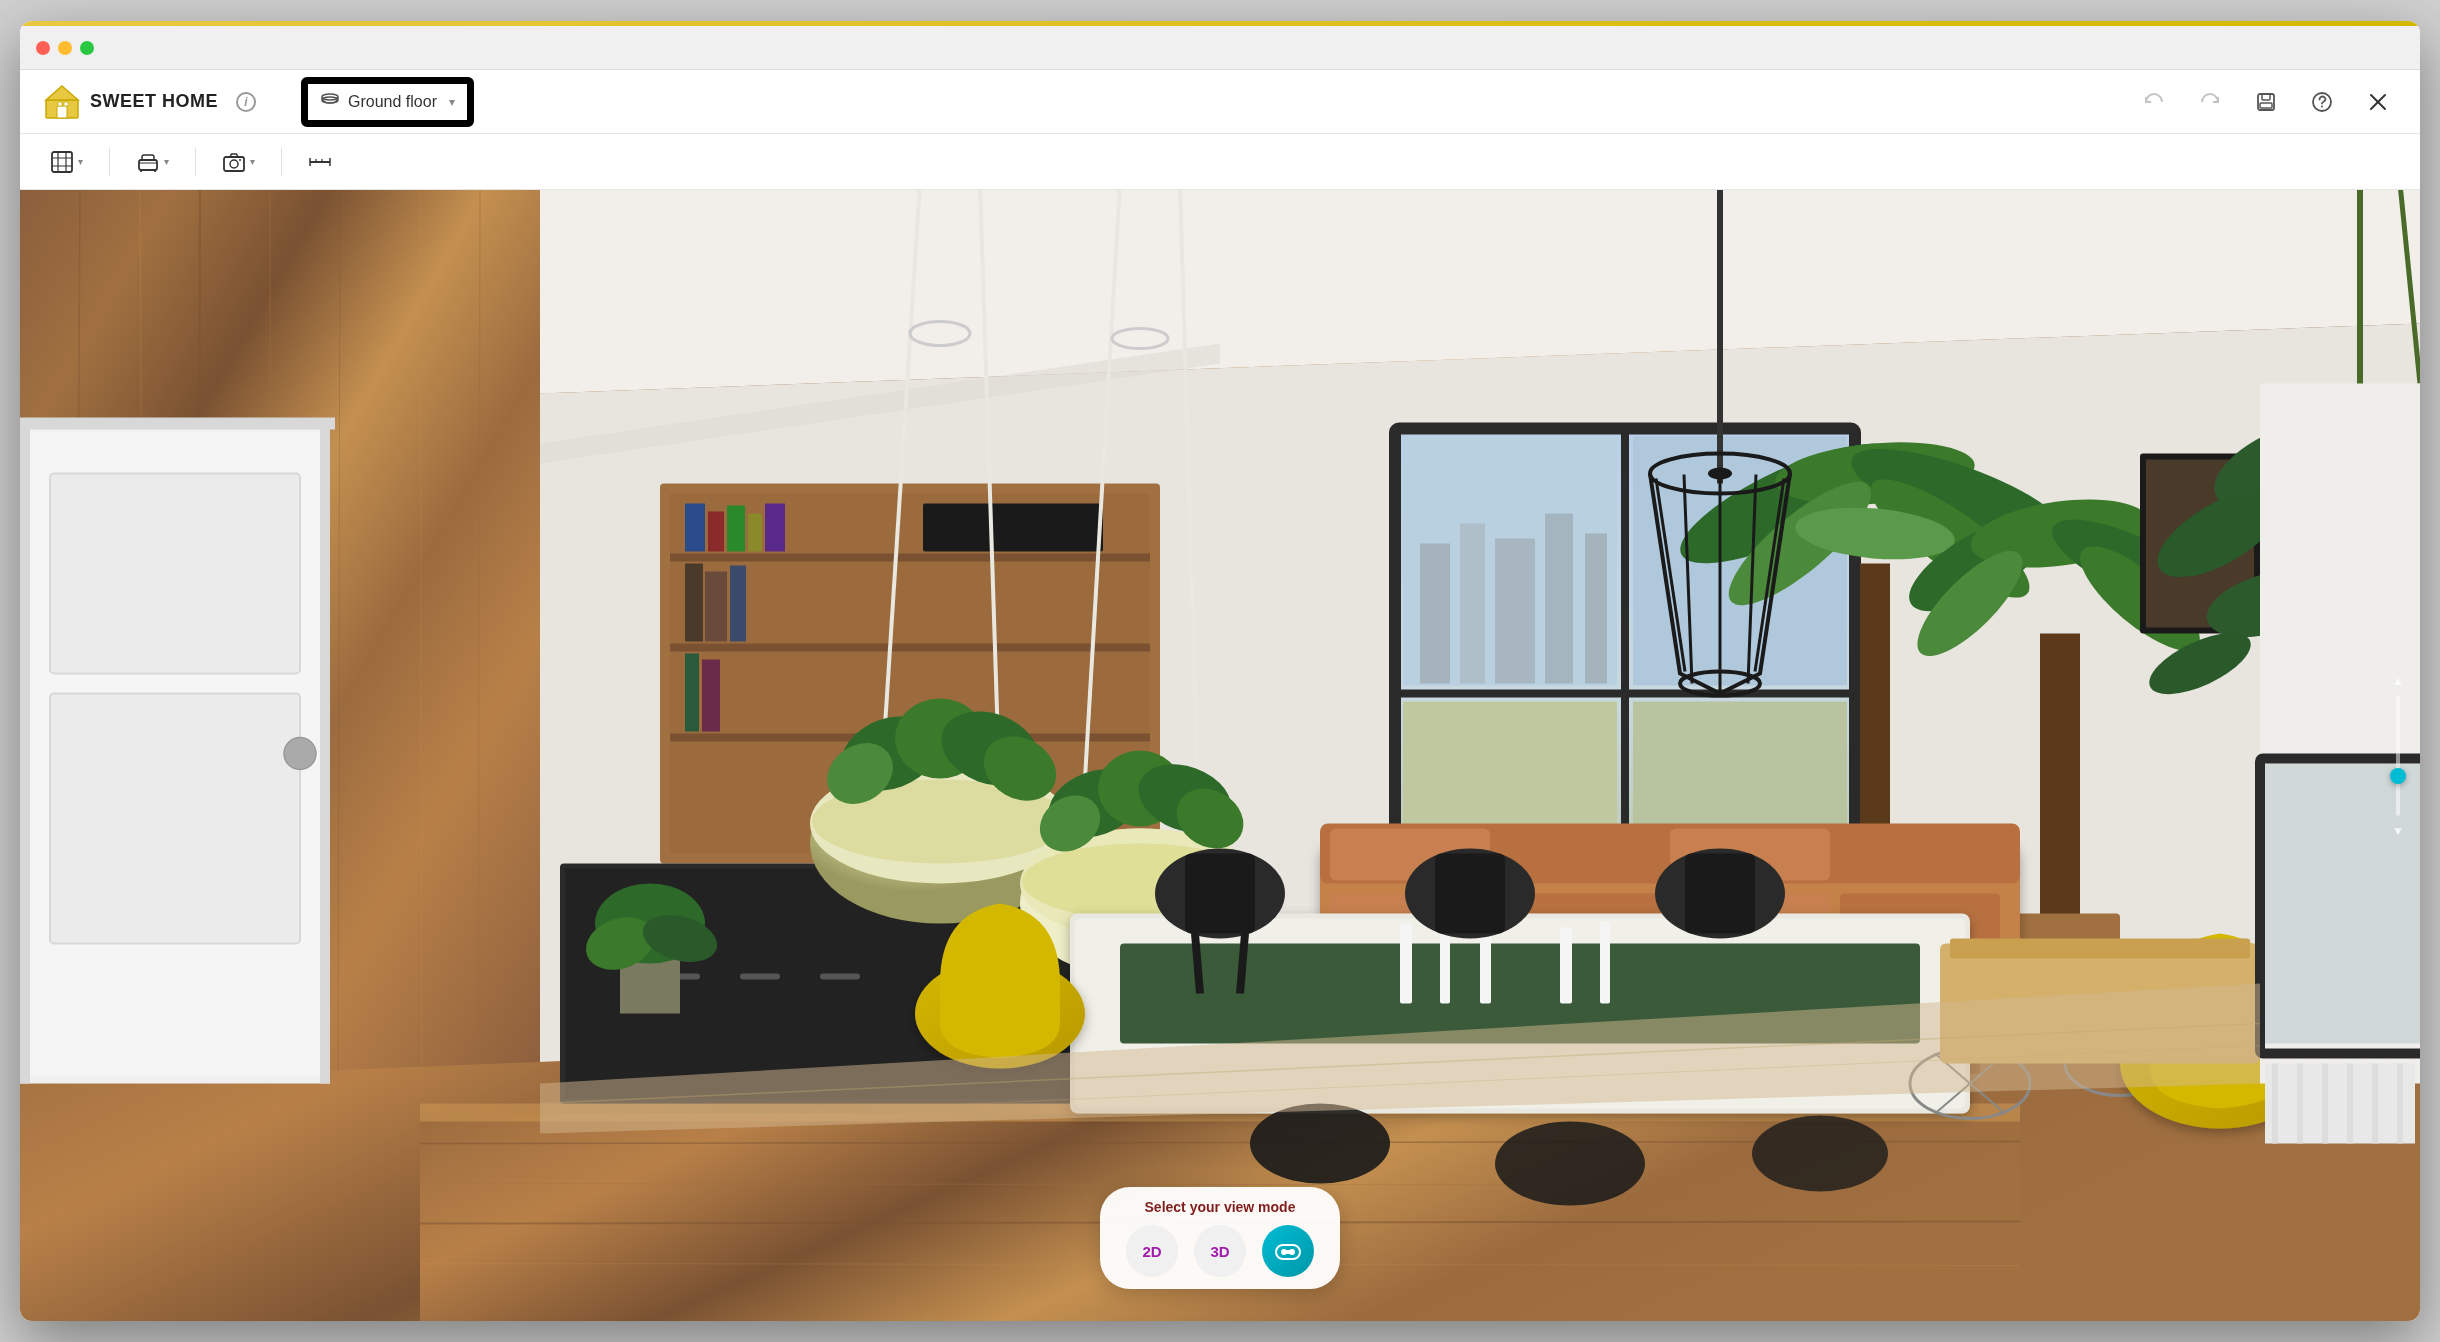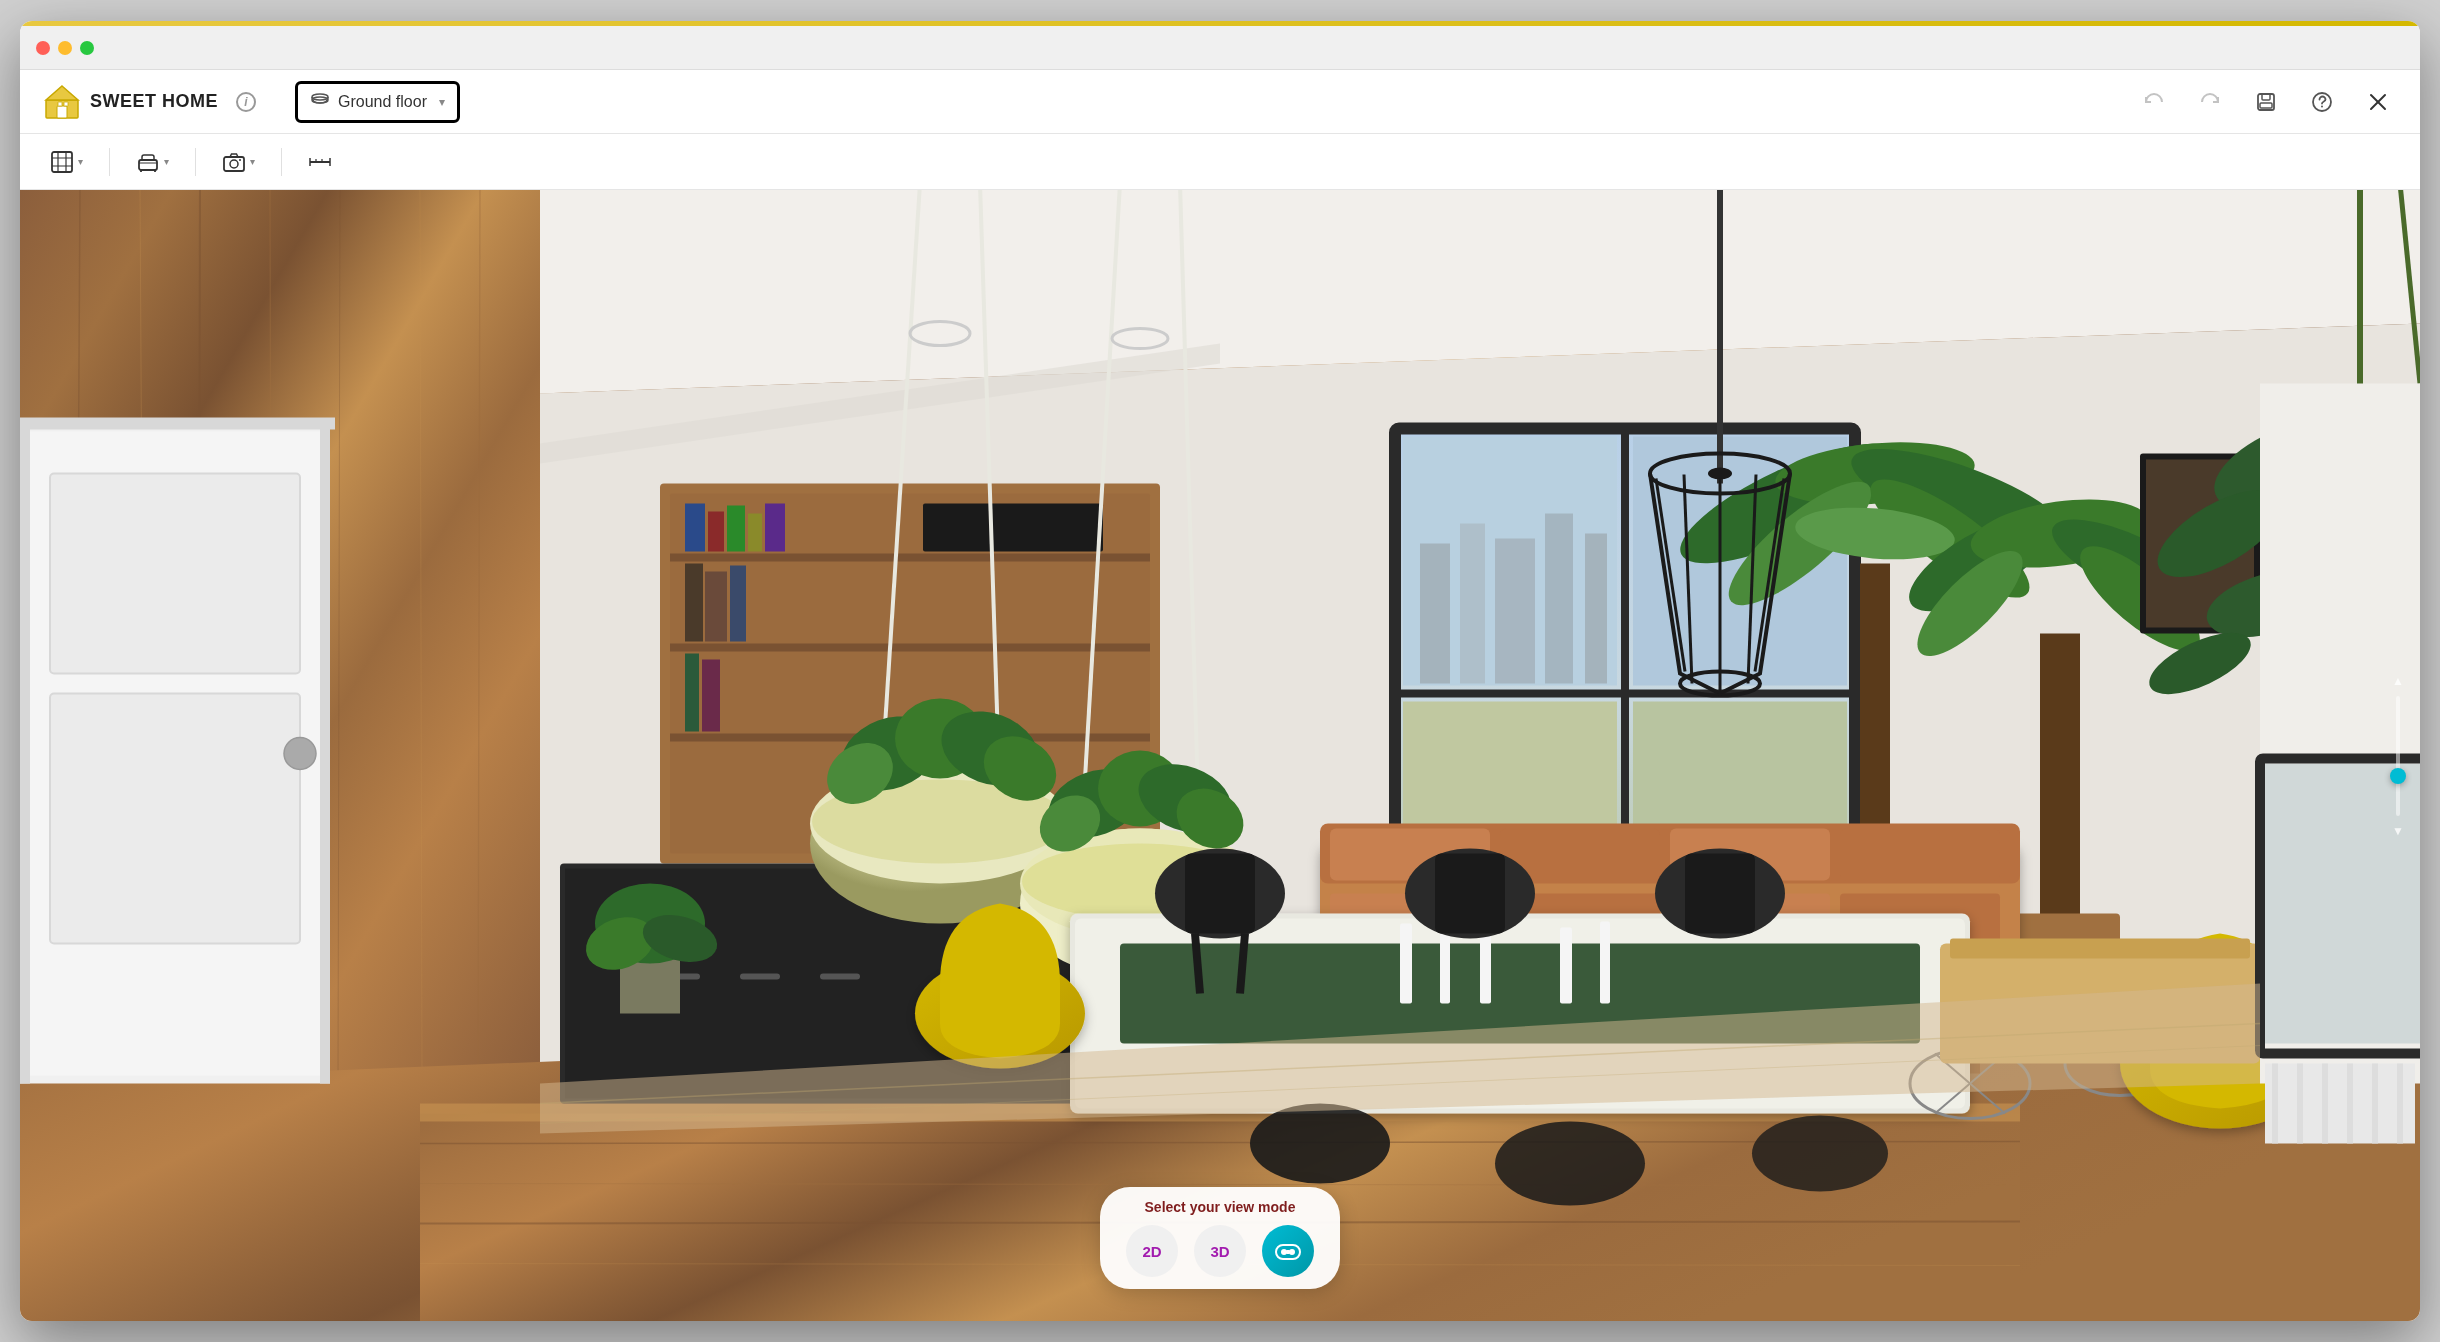--- a/index.html
+++ b/index.html
@@ -55,21 +55,21 @@
     }
 
     
     .menu-bar {
       height: 64px;
       background: #fff;
       border-bottom: 1px solid #e5e5e5;
       display: flex;
       align-items: center;
       padding: 0 24px;
-      gap: 3px;
+      gap: 9px;
       position: relative;
     }
 
     .app-logo {
       display: flex;
       align-items: center;
       gap: 10px;
       margin-right: 16px;
     }
     .home-icon-svg {
@@ -97,21 +97,21 @@
       margin-left: 8px;
       cursor: pointer;
     }
 
     .floor-selector {
       display: flex;
       align-items: center;
       gap: 8px;
       margin-left: 20px;
       padding: 6px 12px;
-      border: 3px solid #000000;
+      border: 7px solid #000000;
       border-radius: 6px;
       cursor: pointer;
       font-size: 16px;
       color: #333;
     }
     .floor-selector .chevron {
       font-size: 12px;
       color: #888;
       margin-left: 4px;
     }

